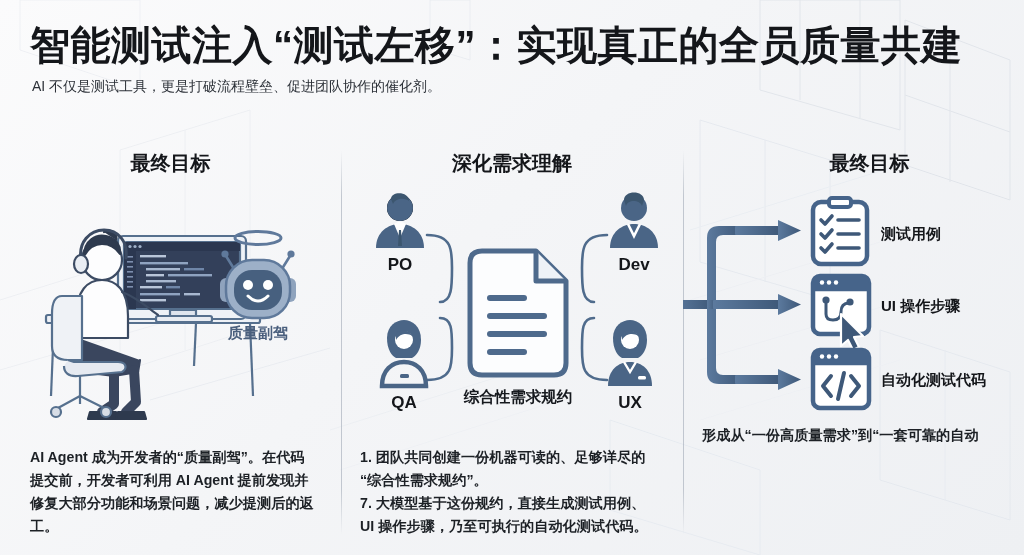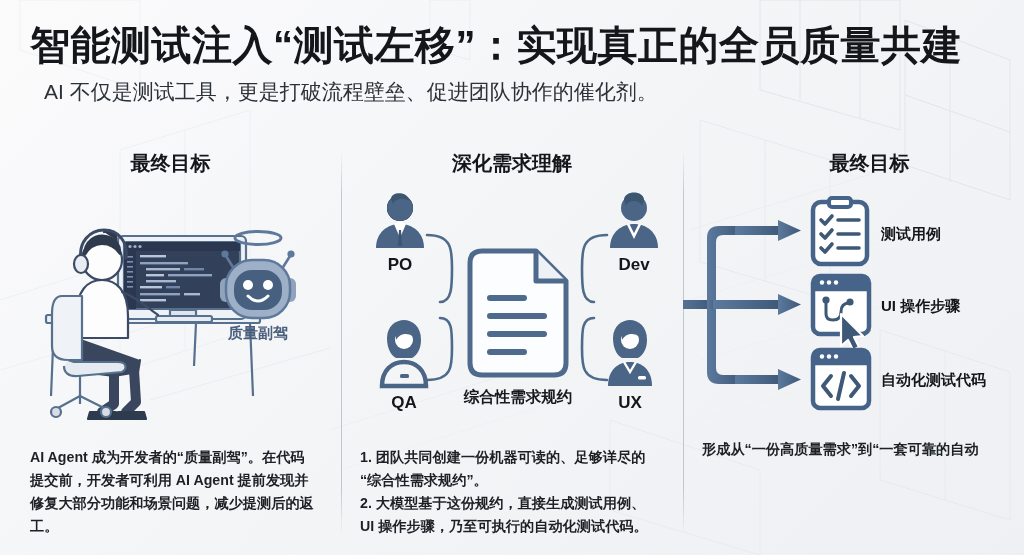--- a/index.html
+++ b/index.html
@@ -20,21 +20,21 @@
   .bg-lines{position:absolute;inset:0;pointer-events:none;opacity:.85;}
 
   
   .title{
     position:absolute;left:30px;top:18px;
     font-size:40px;font-weight:700;letter-spacing:.5px;
     color:#14161a;white-space:nowrap;
   }
   .subtitle{
     position:absolute;left:32px;top:78px;
-    font-size:21px;font-weight:400;color:#2c3138;white-space:nowrap;margin-left:12px;
+    font-size:14px;font-weight:400;color:#2c3138;white-space:nowrap;
   }
 
   
   .divider{
     position:absolute;top:150px;width:1px;height:385px;
     background:linear-gradient(to bottom,rgba(180,186,196,0),rgba(176,183,194,.75) 12%,rgba(176,183,194,.75) 88%,rgba(180,186,196,0));
   }
   .divider.d1{left:341px;}
   .divider.d2{left:683px;}
 
@@ -51,21 +51,21 @@
 
   .art{position:absolute;left:0;top:0;width:100%;height:100%;}
 
   
   .caption{
     position:absolute;font-size:14.2px;line-height:1.62;
     font-weight:700;color:#1d2126;
   }
   .caption.cap1{left:30px;top:446px;width:285px;}
   .caption.cap2{left:360px;top:446px;width:300px;}
-  .caption.cap3{left:702px;top:438px;width:295px;}
+  .caption.cap3{left:702px;top:424px;width:295px;}
   .caption p{margin:0;}
 
   .lbl{font-size:15px;font-weight:700;fill:#14161a;}
   .lbl-role{font-size:17px;font-weight:700;fill:#14161a;}
   .lbl-doc{font-size:15.5px;font-weight:700;fill:#16191e;}
   .lbl-robot{font-size:15px;font-weight:700;fill:#4a5f7d;}
 </style>
 </head>
 <body>
 
@@ -358,21 +358,21 @@
     </g>
   </svg>
 
   <div class="caption cap1">
     <p>AI Agent 成为开发者的“质量副驾”。在代码提交前，开发者可利用 AI Agent 提前发现并修复大部分功能和场景问题，减少提测后的返工。</p>
   </div>
 
   <div class="caption cap2">
     <p>1. 团队共同创建一份机器可读的、足够详尽的</p>
     <p>“综合性需求规约”。</p>
-    <p>2. 大模型基于这份规约，直接生成测试用例、</p>
+    <p>7. 大模型基于这份规约，直接生成测试用例、</p>
     <p>UI 操作步骤，乃至可执行的自动化测试代码。</p>
   </div>
 
   <div class="caption cap3">
     <p>形成从“一份高质量需求”到“一套可靠的自动</p>
   </div>
 
 </div>
 
 </body></html>

